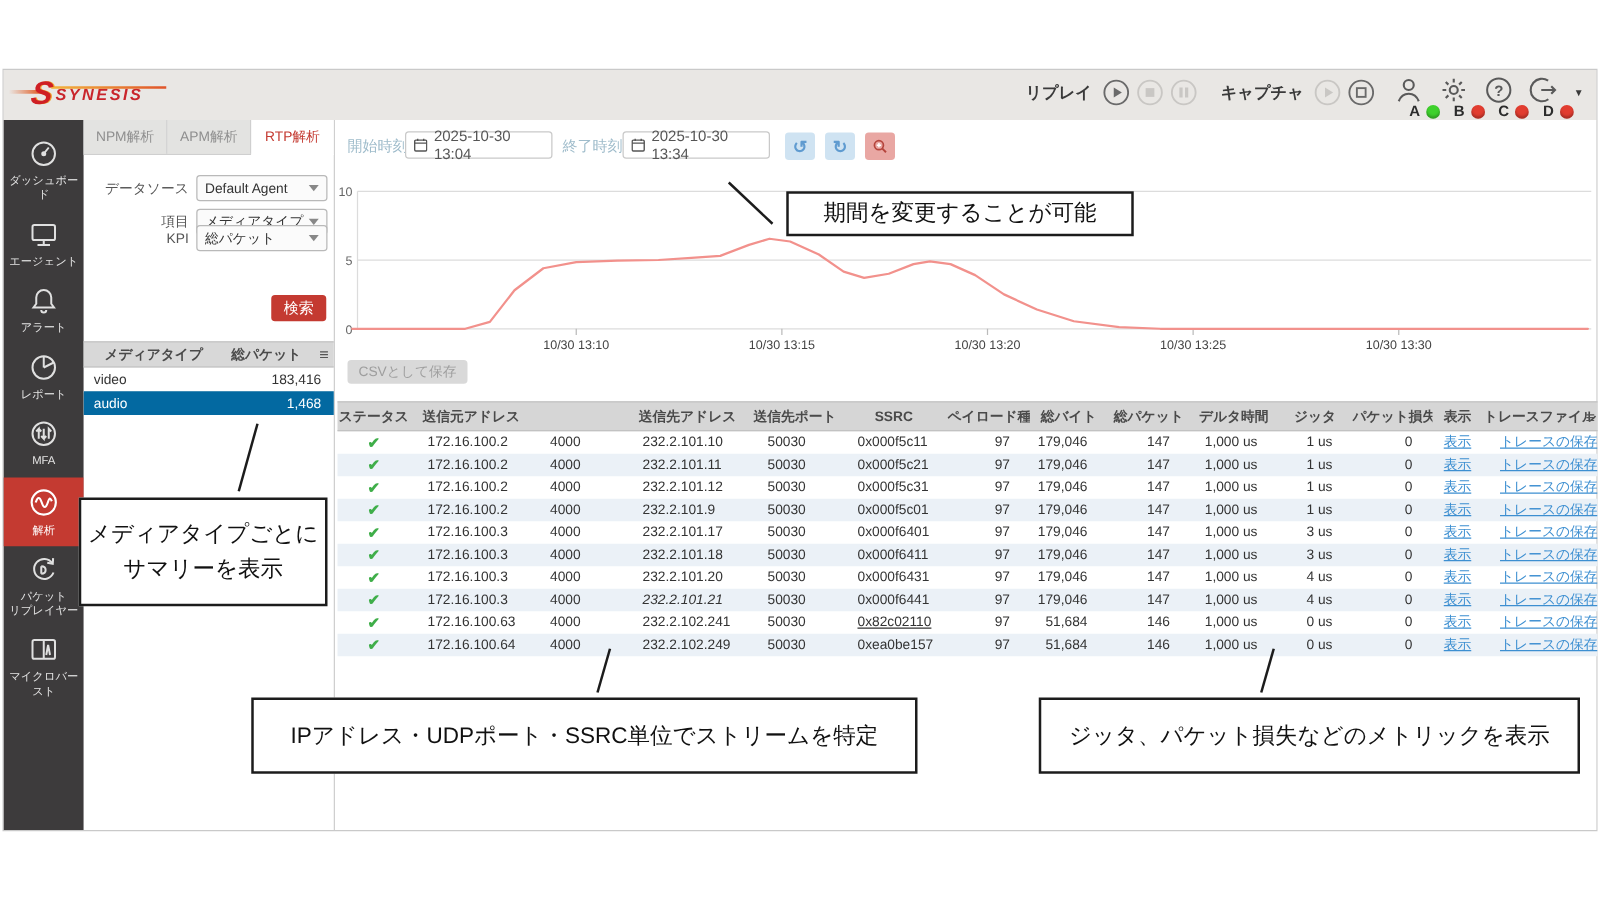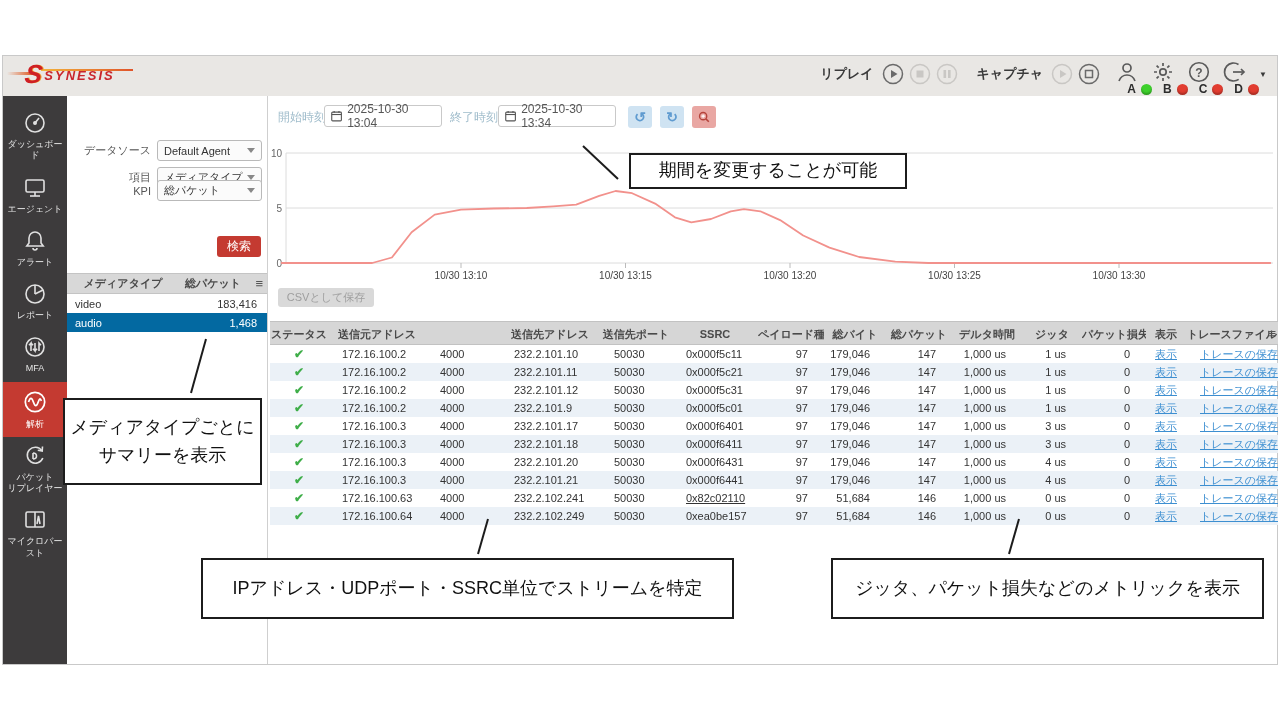--- a/index.html
+++ b/index.html
@@ -218,20 +218,25 @@
       <svg width="26" height="26" viewBox="0 0 26 26" fill="none" stroke="#e0e0e0" stroke-width="1.6">
           <rect x="4" y="5" width="18" height="15" rx="1.5"></rect>
           <line x1="13" y1="5" x2="13" y2="20"></line>
           <polyline points="15,17 16.5,9 18,17"></polyline>
         </svg>
       <span>マイクロバースト</span>
     </div>
   </div>
 
   <div class="leftpanel">
+    <div class="tabs">
+      <div class="tab">NPM解析</div>
+      <div class="tab">APM解析</div>
+      <div class="tab active">RTP解析</div>
+    </div>
 
     <div class="frow" style="top:44px;">
       <span class="flabel">データソース</span>
       <span class="fselect">
           <span>Default Agent</span>
           <span class="caret"></span>
         </span>
     </div>
     <div class="frow" style="top:71px;">
       <span class="flabel">項目</span>
@@ -448,21 +453,21 @@
             <span class="cell r" style="width: 70px;">1,000 us</span>
             <span class="cell r" style="width: 60px;">4 us</span>
             <span class="cell r" style="width: 64px;">0</span>
             <span class="cell c" style="width: 40px;"><a class="link">表示</a></span>
             <span class="cell l" style="width: 92px;"><a class="link">トレースの保存</a></span>
           </div>
           <div class="st-row">
             <span class="cell c" style="width: 58px;"><span class="check">✔</span></span>
             <span class="cell l" style="width: 98px;">172.16.100.3</span>
             <span class="cell l" style="width: 74px;">4000</span>
-            <span class="cell l" style="width: 100px;">232.2.101.21</span>
+            <span class="cell l" style="width: 100px; font-style: italic;">232.2.101.21</span>
             <span class="cell l" style="width: 72px;">50030</span>
             <span class="cell l" style="width: 86px;">0x000f6441</span>
             <span class="cell r" style="width: 66px;">97</span>
             <span class="cell r" style="width: 62px;">179,046</span>
             <span class="cell r" style="width: 66px;">147</span>
             <span class="cell r" style="width: 70px;">1,000 us</span>
             <span class="cell r" style="width: 60px;">4 us</span>
             <span class="cell r" style="width: 64px;">0</span>
             <span class="cell c" style="width: 40px;"><a class="link">表示</a></span>
             <span class="cell l" style="width: 92px;"><a class="link">トレースの保存</a></span>

